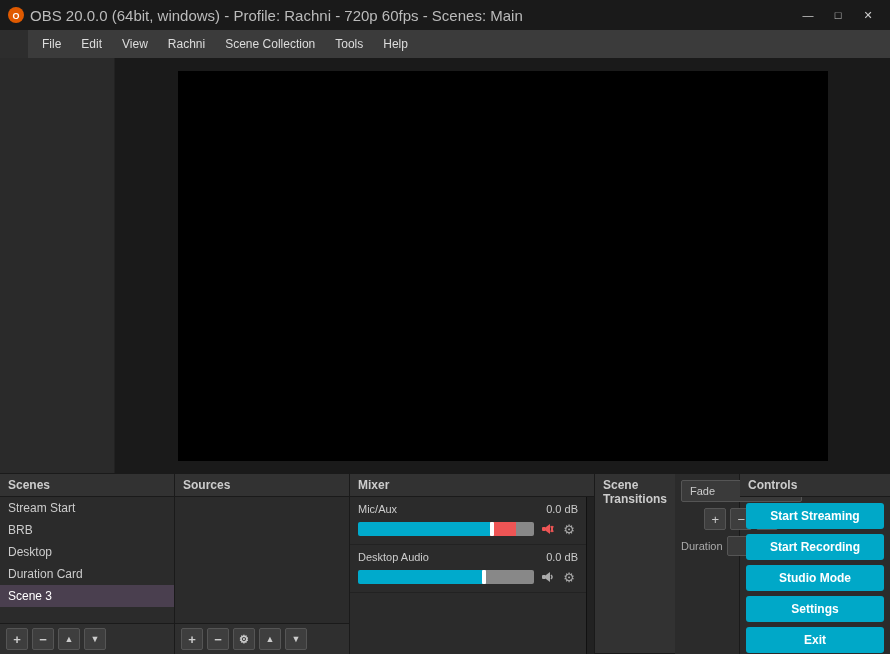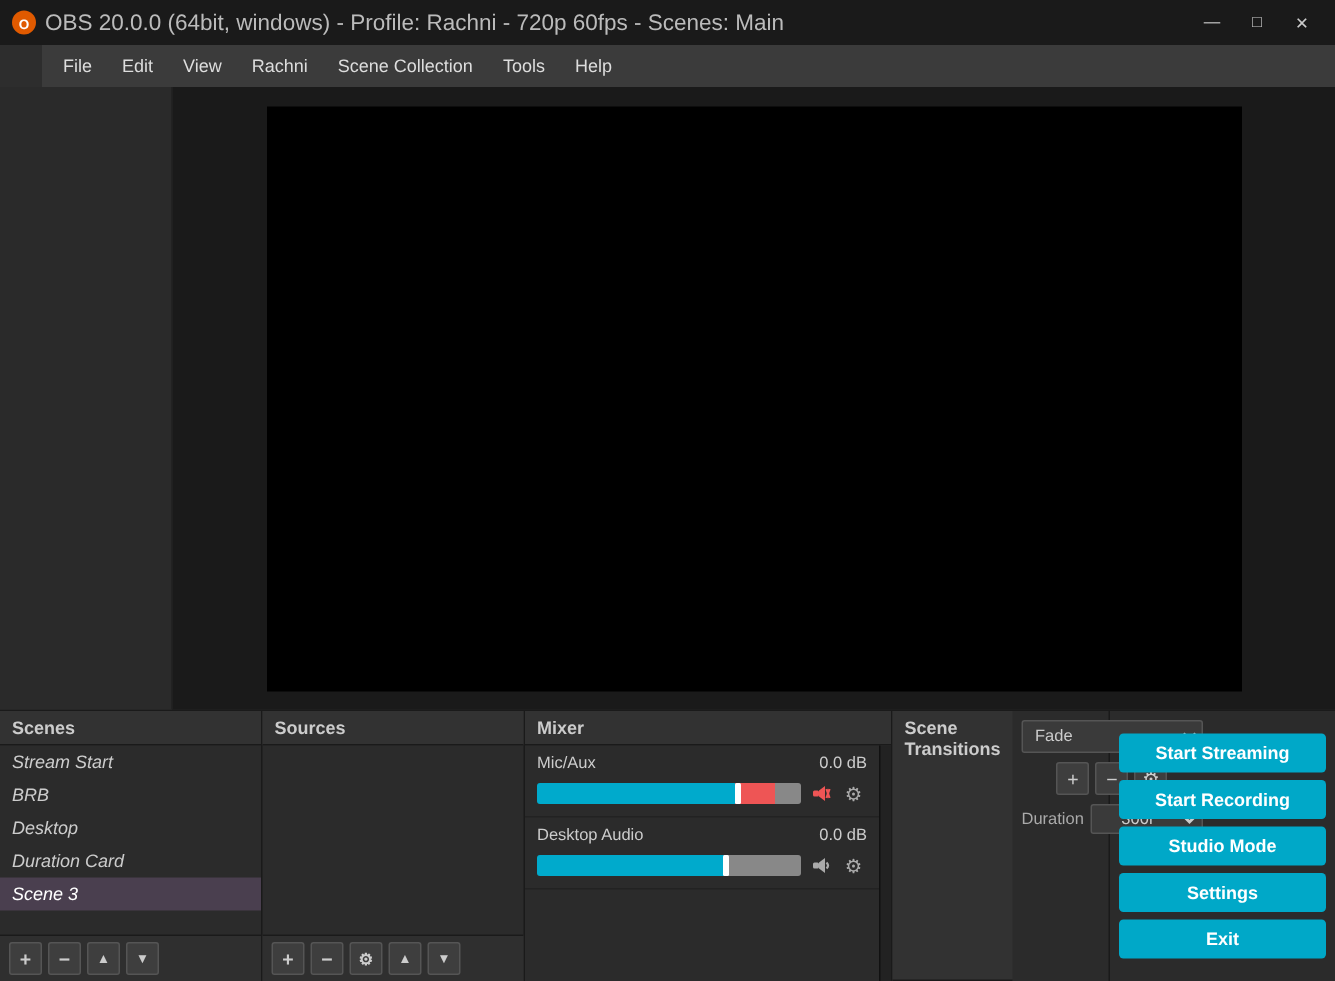--- a/index.html
+++ b/index.html
@@ -127,21 +127,20 @@
       padding: 4px 8px;
       font-size: 12px;
       color: #ccc;
       background: #323232;
       border-bottom: 1px solid #1a1a1a;
       font-weight: 600;
     }
     .scene-list {
       flex: 1;
       overflow-y: auto;
-      font-style: italic;
     }
     .scene-item {
       padding: 4px 8px;
       cursor: pointer;
       font-size: 12px;
       color: #ccc;
     }
     .scene-item.active { background: #4a3f4f; color: #fff; }
     .panel-toolbar {
       display: flex;
@@ -477,20 +476,21 @@
         <select class="duration-input">
           <option>300ms</option>
           <option>500ms</option>
           <option>1000ms</option>
         </select>
       </div>
     </div>
   </div>
 
   <div id="controls-panel">
+    <div class="panel-header">Controls</div>
     <div class="controls-body">
       <button class="ctrl-btn streaming">Start Streaming</button>
       <button class="ctrl-btn recording">Start Recording</button>
       <button class="ctrl-btn studio">Studio Mode</button>
       <button class="ctrl-btn settings">Settings</button>
       <button class="ctrl-btn exit">Exit</button>
     </div>
   </div>
 
 </div>

